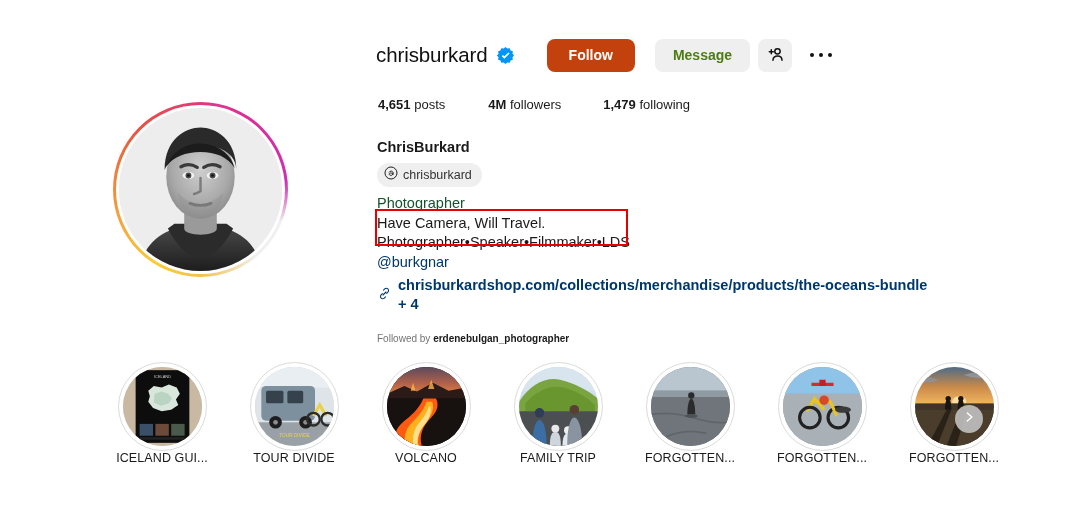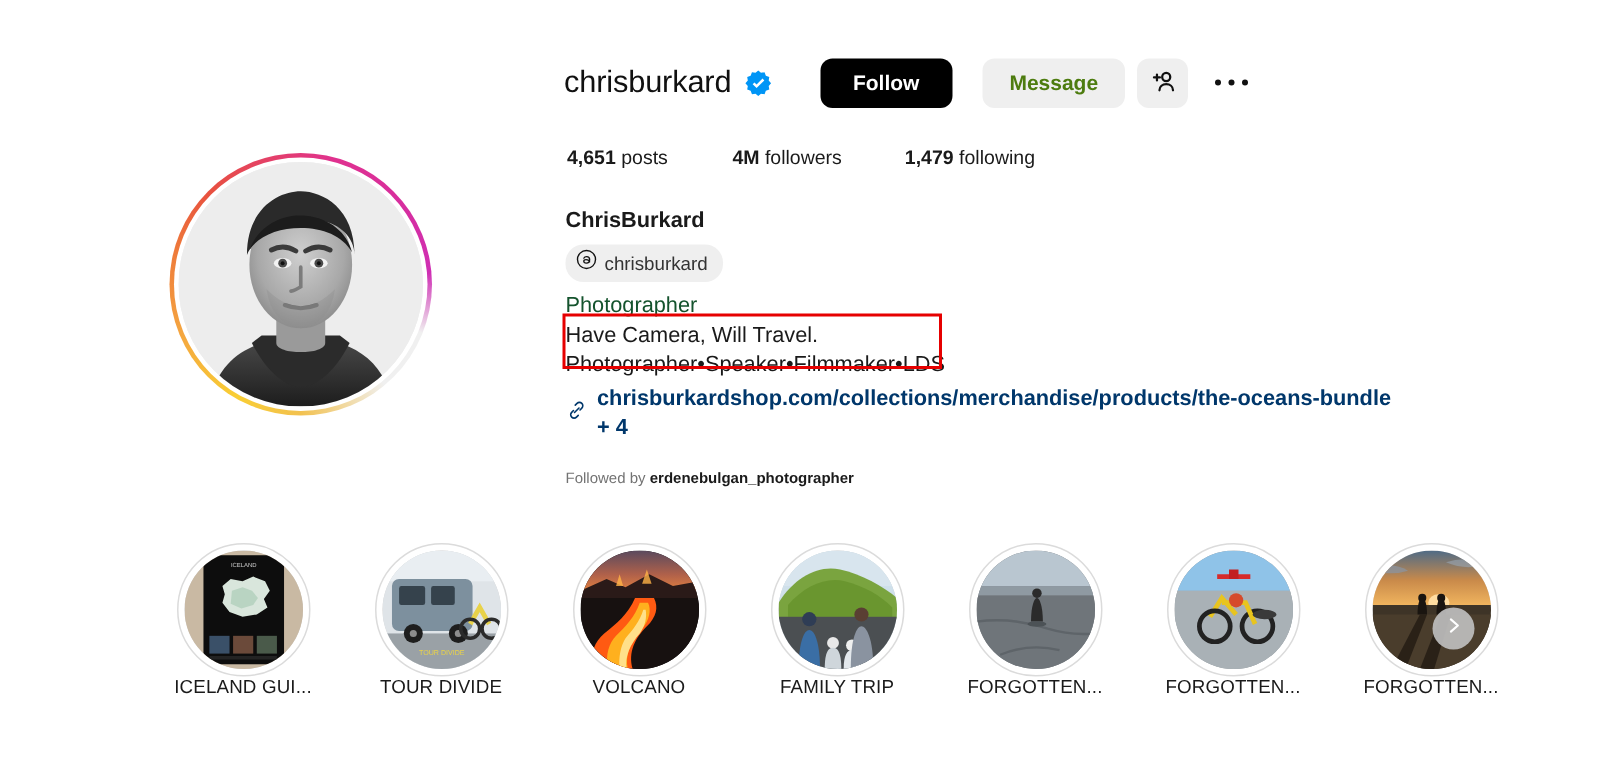--- a/index.html
+++ b/index.html
@@ -59,21 +59,21 @@
   }
   #verified-badge { margin-left: 8px; display: flex; align-items: center; }
   .btn {
     border: none; border-radius: 8px;
     font-family: "Liberation Sans", sans-serif;
     font-size: 14px; font-weight: 700;
     cursor: pointer; line-height: 1;
     display: flex; align-items: center; justify-content: center;
   }
   #follow-button {
-    background: #000000; color: #ffffff;
+    background: #c2410c; color: #ffffff;
     height: 33px; padding: 0 22px; margin-left: 32px;
   }
   #message-button {
     background: #efefef; color: #4d7c0f;
     height: 33px; padding: 0 18px; margin-left: 20px;
   }
   #add-person-button {
     background: #efefef; color: #111111;
     height: 33px; width: 34px; margin-left: 8px;
   }
@@ -275,20 +275,21 @@
           <circle cx="12" cy="12" r="10.3" fill="none" stroke="#111" stroke-width="1.6"></circle>
           <path d="M15.6 12.2c0-2.1-1.5-3.4-3.5-3.4-1.6 0-2.7.7-3.2 1.7M15.6 12.2c0 2.4-1.6 3.9-3.8 3.9-1.7 0-2.9-.9-2.9-2.1 0-1.1 1-1.9 2.6-1.9 2.2 0 3.7 1.0 4.1 2.6" fill="none" stroke="#111" stroke-width="1.5" stroke-linecap="round"></path>
         </svg>
       </span>
       <span id="threads-chip-label">chrisburkard</span>
     </div>
 
     <div id="bio-category">Photographer</div>
     <div id="bio-text">Have Camera, Will Travel.
 Photographer•Speaker•Filmmaker•LDS</div>
+    <div id="bio-mention">@burkgnar</div>
 
     <div id="bio-link-row">
       <span>
         <svg width="15" height="15" viewBox="0 0 24 24" aria-hidden="true">
           <path d="M9.6 14.4l4.8-4.8M10.4 6.6l1.9-1.9a3.6 3.6 0 015.1 5.1l-1.9 1.9M13.6 17.4l-1.9 1.9a3.6 3.6 0 01-5.1-5.1l1.9-1.9" fill="none" stroke="#00376b" stroke-width="1.7" stroke-linecap="round"></path>
         </svg>
       </span>
       <span id="bio-link-text">chrisburkardshop.com/collections/merchandise/products/the-oceans-bundle + 4</span>
     </div>
 

